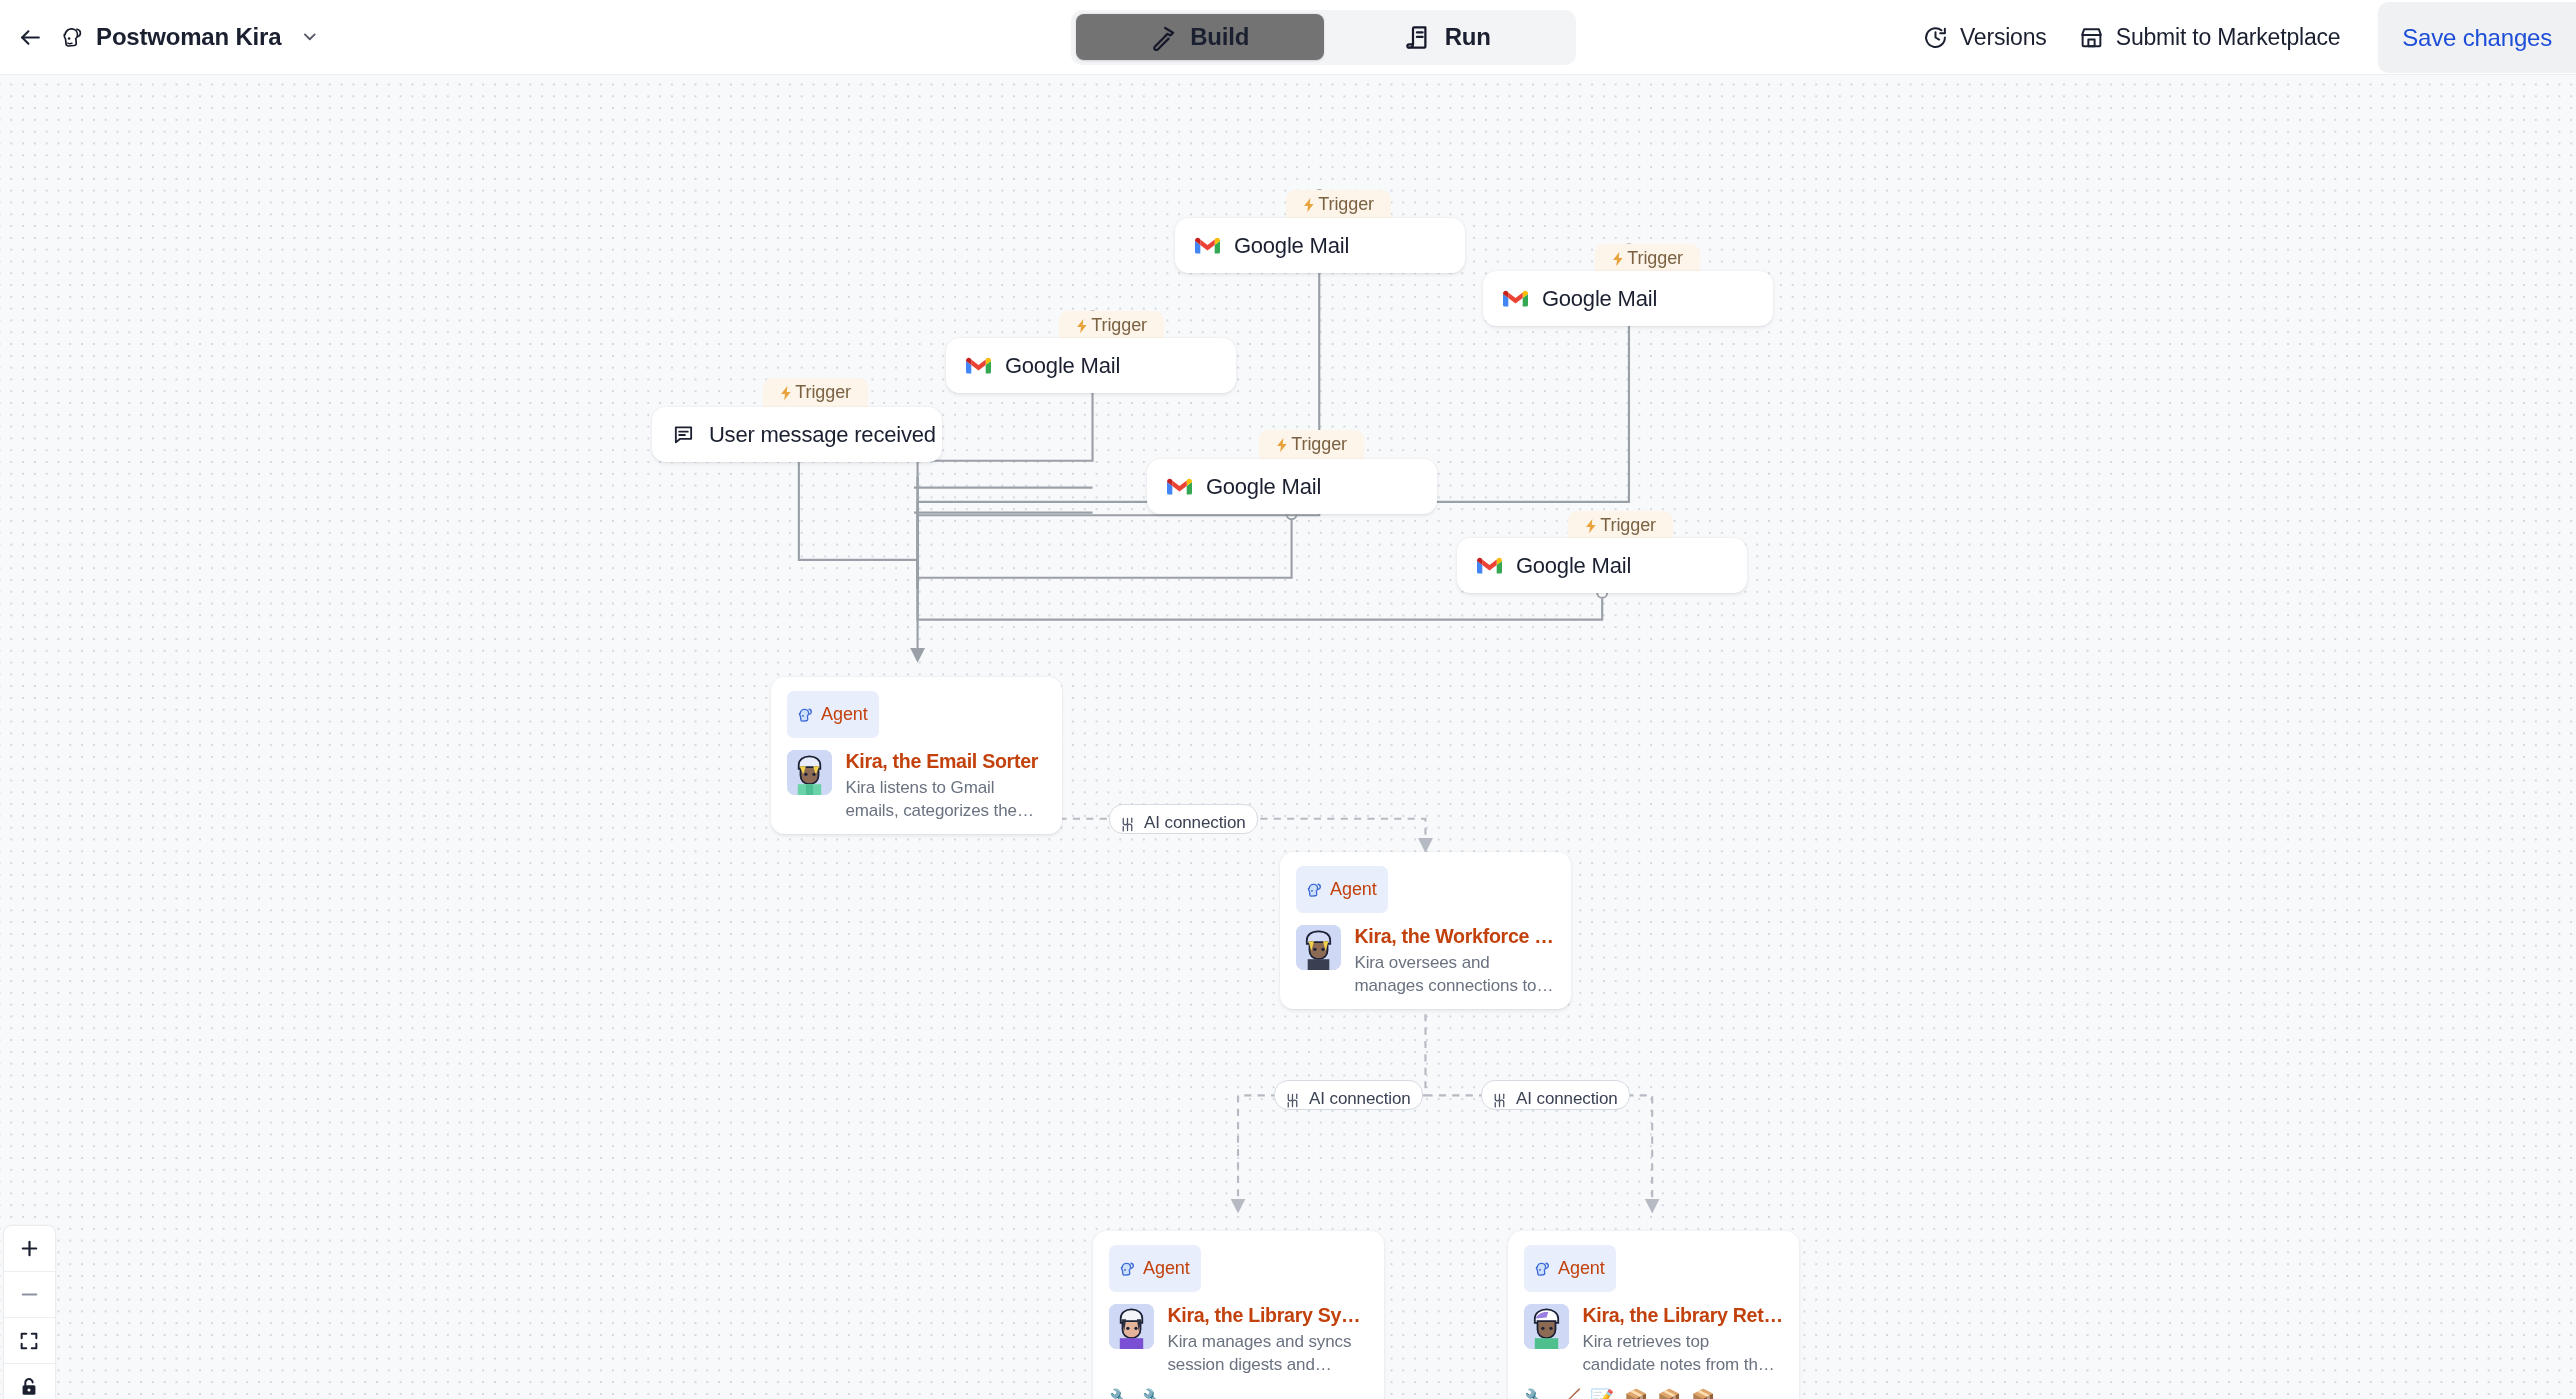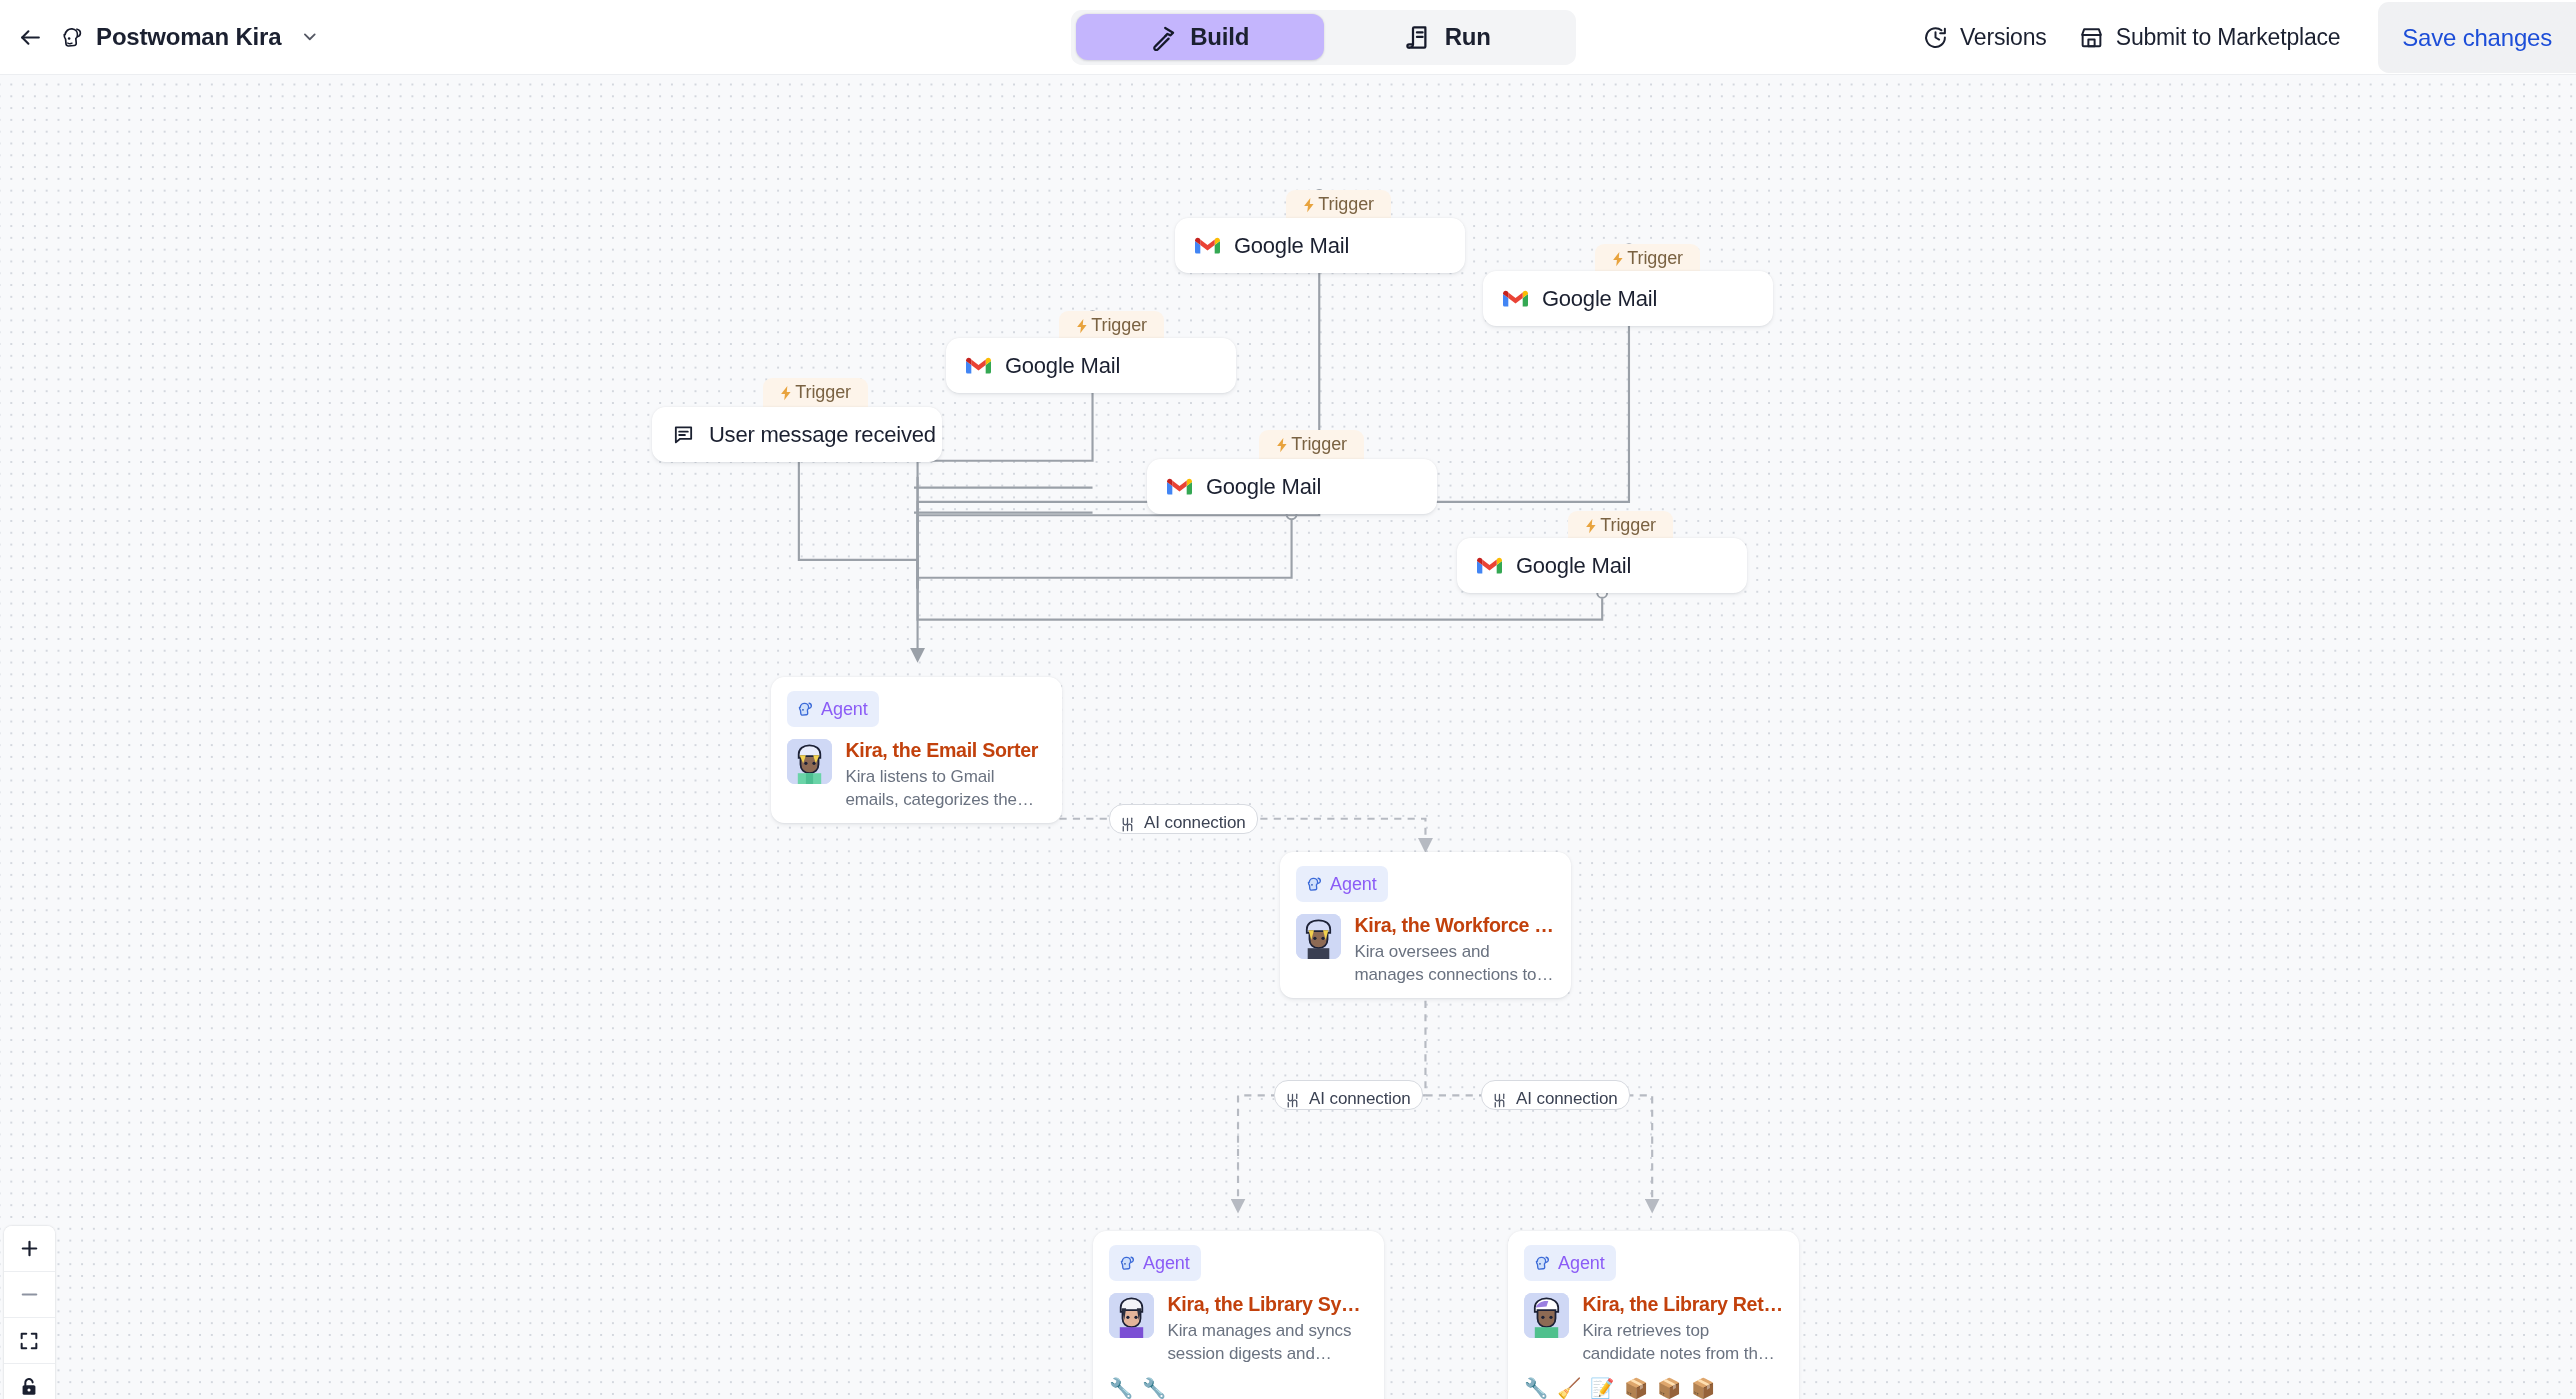--- a/index.html
+++ b/index.html
@@ -41,21 +41,21 @@
     width: 505px; height: 55px;
     background: #f3f4f6; border-radius: 10.7px;
     padding: 4.5px; display: flex; gap: 0;
   }
   .seg-btn {
     flex: 1; display: flex; align-items: center; justify-content: center;
     gap: 13.4px; border-radius: 8px; cursor: pointer;
     font-size: 24px; font-weight: 600; color: #1b2030;
     letter-spacing: -0.2px;
   }
-  .seg-btn.active { background: #c4b5fd; box-shadow: 0 0.9px 2.7px rgba(16,24,40,.10), 0 0.9px 1.8px rgba(16,24,40,.06); border-radius: 12px; }
+  .seg-btn.active { background: #737373; box-shadow: 0 0.9px 2.7px rgba(16,24,40,.10), 0 0.9px 1.8px rgba(16,24,40,.06); }
   .seg-btn svg { display:block; }
 
   
   #right-cluster {
     position: absolute; right: 0; top: 0; height: 75px;
     display: flex; align-items: center; gap: 4px;
   }
   .tb-item {
     display: flex; align-items: center; gap: 11.6px;
     height: 46px; padding: 0 14.3px; border-radius: 8px;
@@ -114,23 +114,23 @@
     font-size: 22px; color: #1b2030; font-weight: 500;
     letter-spacing: -0.2px; white-space: nowrap;
   }
   .gmail-ico { width: 25px; height: 19.6px; display:block; flex:none; }
   .chat-ico  { width: 23px; height: 23px; display:block; flex:none; }
 
   
   .node-agent { width: 291px; padding: 14.3px 16px 12.5px; z-index: 2; }
   .agent-badge {
     display: inline-flex; align-items: center; gap: 7.1px;
-    height: 36px; padding: 0 11.6px 0 9px;
+    height: 47px; padding: 0 11.6px 0 9px;
     background: #e8eefc; border-radius: 7.1px;
-    font-size: 18px; color: #8b5cf6; font-weight: 500;
+    font-size: 18px; color: #c2410c; font-weight: 500;
     letter-spacing: -0.1px; margin-bottom: 11.6px;
   }
   .agent-badge svg { display:block; }
   .agent-body { display: flex; gap: 13.4px; align-items: flex-start; }
   .avatar {
     width: 45px; height: 45px; flex: none; border-radius: 8px;
     background: #cfd8f5; overflow: hidden; position: relative;
   }
   .avatar svg { display:block; width:100%; height:100%; }
   .agent-text { min-width: 0; flex: 1; }

